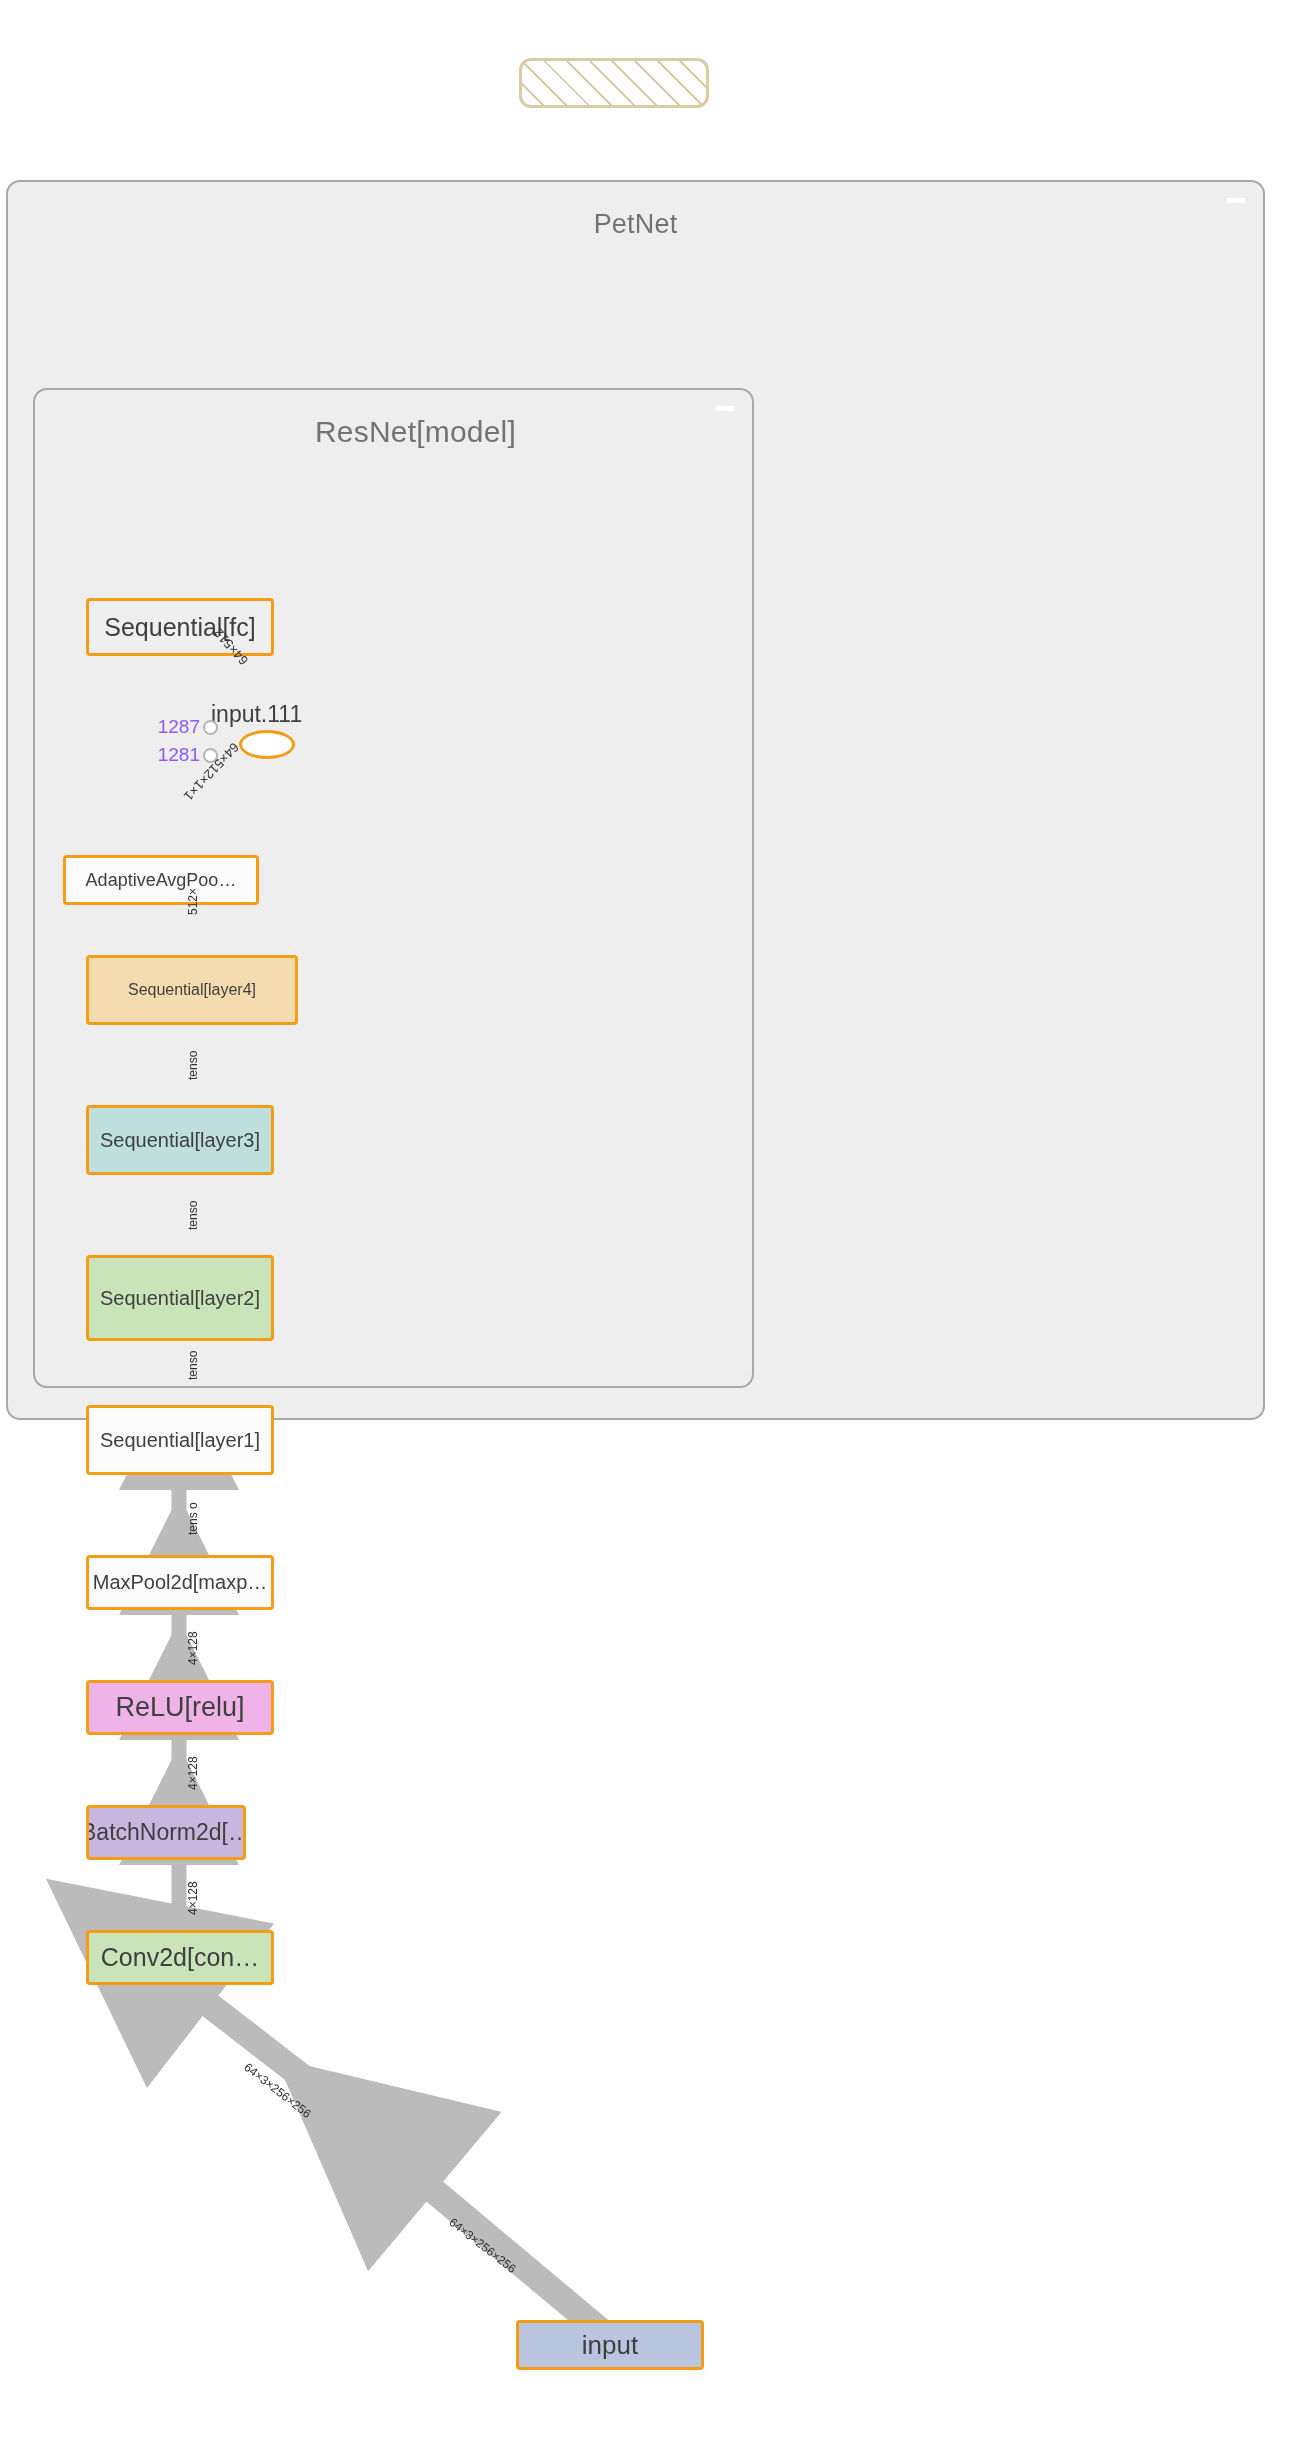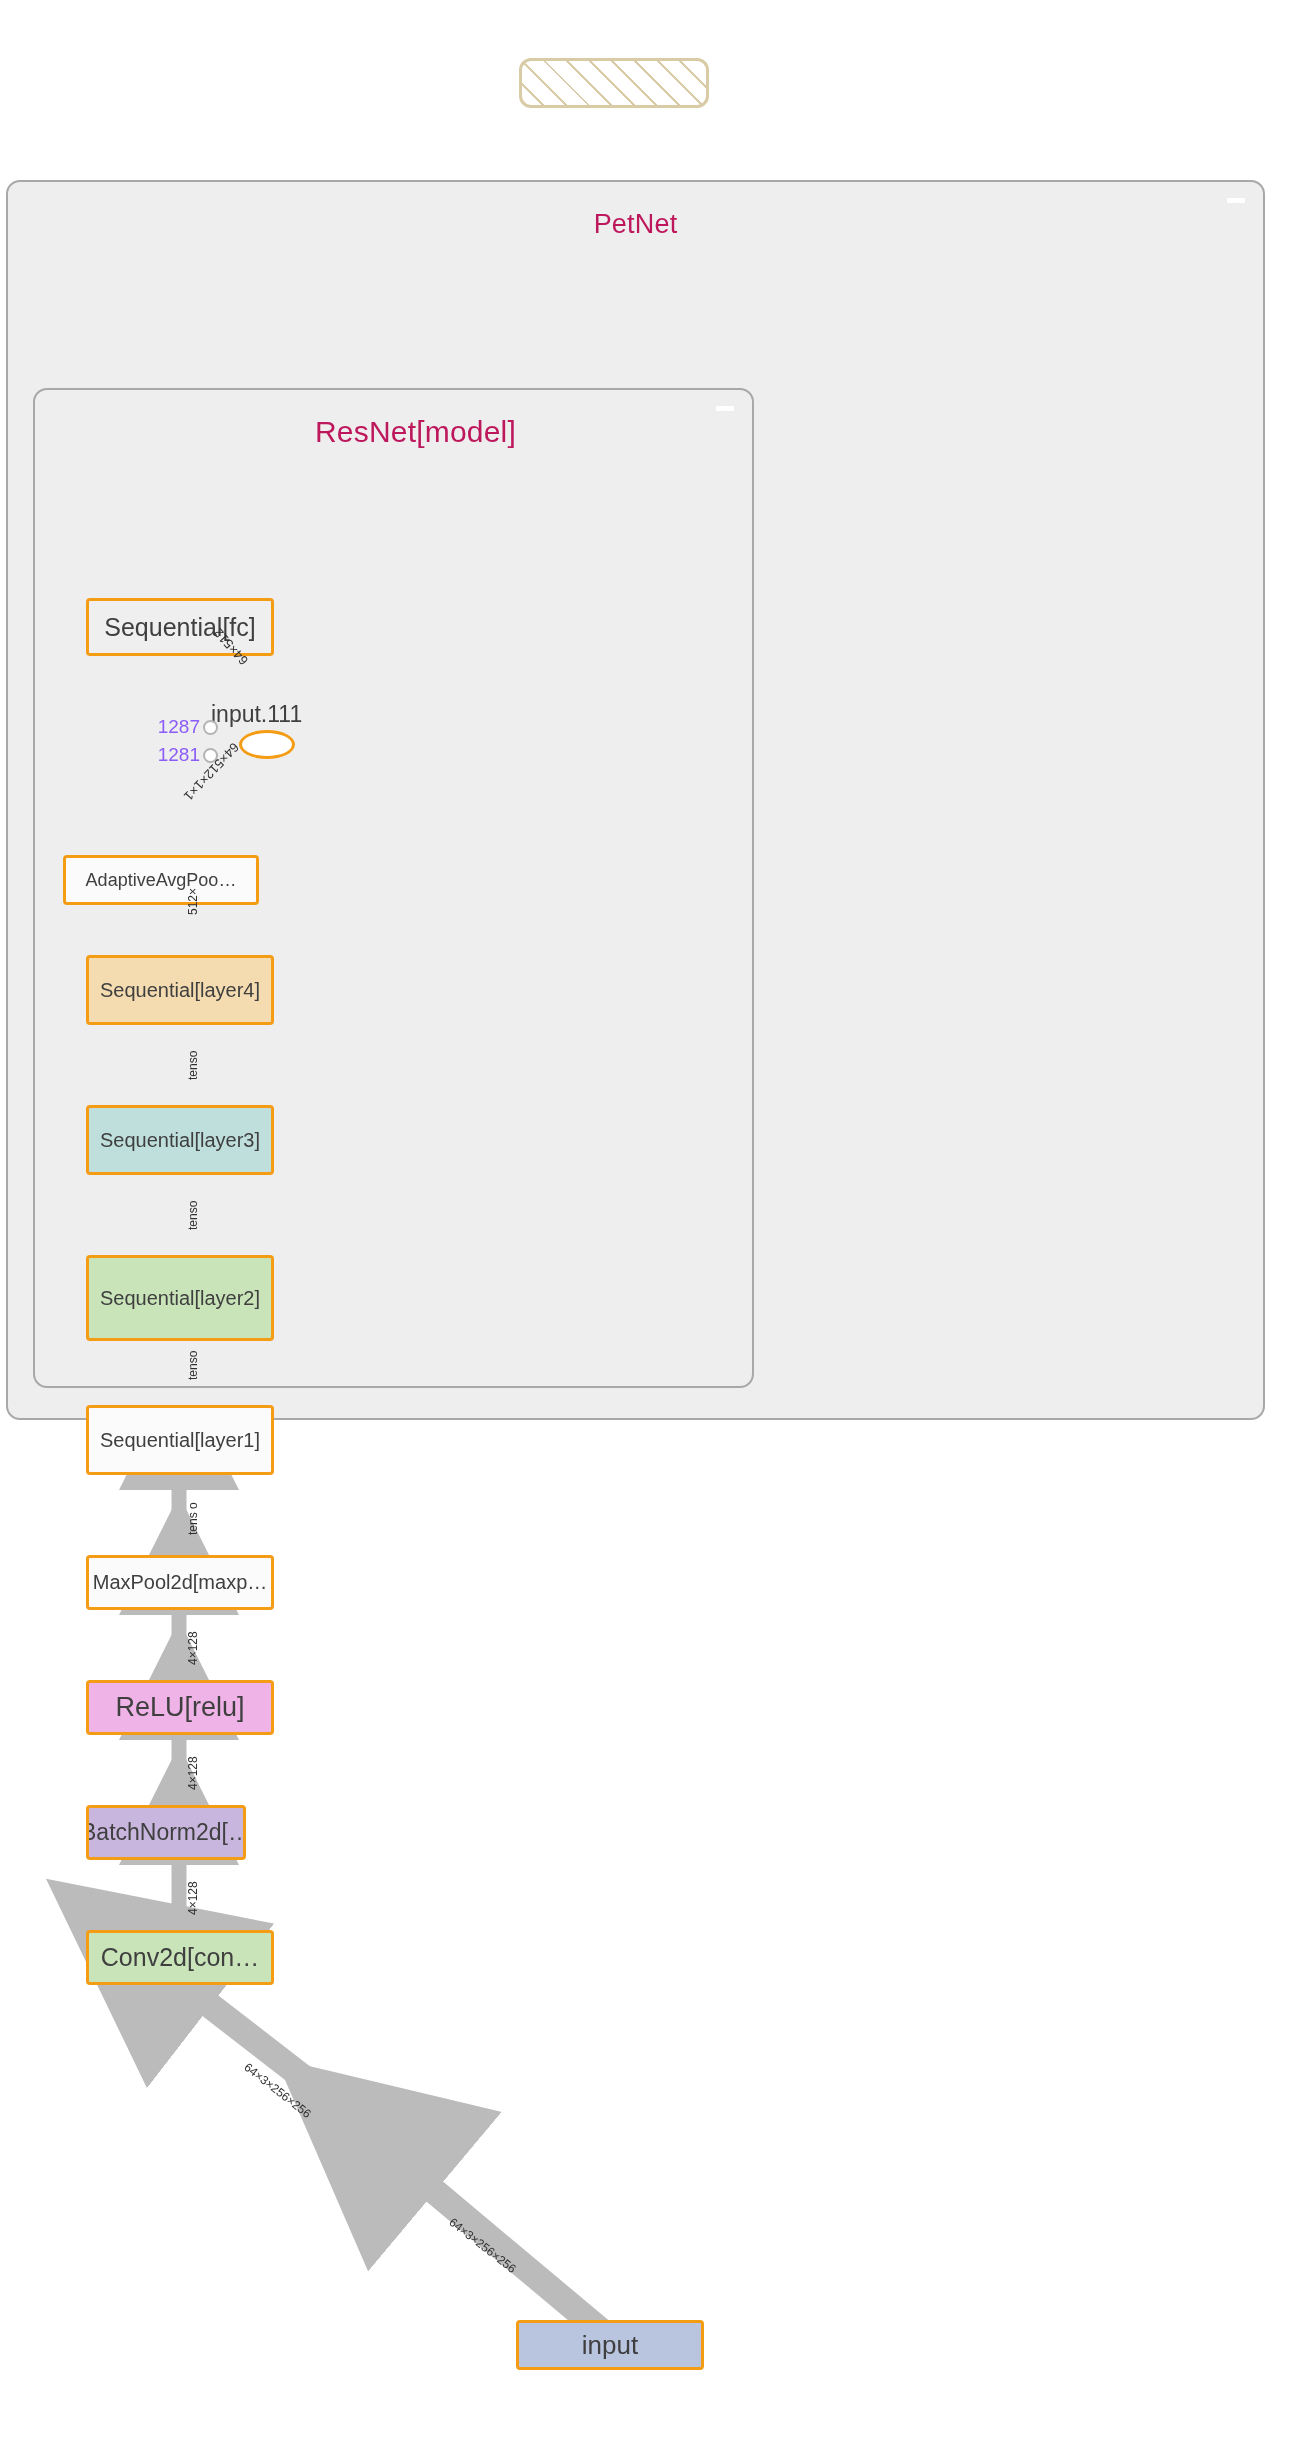--- a/index.html
+++ b/index.html
@@ -20,21 +20,21 @@
     position: absolute;
     background: #eeeeee;
     border: 2px solid #a8a8a8;
     border-radius: 14px;
     box-sizing: border-box;
   }
   .container-title {
     position: absolute;
     left: 0; right: 0;
     text-align: center;
-    color: #be185d;
+    color: #737373;
     font-weight: 400;
     letter-spacing: .2px;
     white-space: nowrap;
   }
   .collapse-btn {
     position: absolute;
     width: 18px; height: 5px;
     background: #ffffff;
     border-radius: 1px;
   }
@@ -175,21 +175,21 @@
   <div class="port-label" style="left:140px; top:716px; width:60px; font-size:19px;">1287</div>
   <div class="port-circle" style="left:203px; top:720px;"></div>
 
   <div class="port-label" style="left:140px; top:744px; width:60px; font-size:19px;">1281</div>
   <div class="port-circle" style="left:203px; top:748px;"></div>
 
   <div class="node" style="left:63px; top:855px; width:196px; height:50px; background:#fbfbfb; font-size:18px;">
     <span>AdaptiveAvgPoo…</span>
   </div>
 
-  <div class="node" style="left:86px; top:955px; width:188px; height:70px; background:#f4dcb0; font-size:20px;">
+  <div class="node" style="left:86px; top:955px; width:212px; height:70px; background:#f4dcb0; font-size:16px;">
     <span>Sequential[layer4]</span>
   </div>
 
   <div class="node" style="left:86px; top:1105px; width:188px; height:70px; background:#bfdfdc; font-size:20px;">
     <span>Sequential[layer3]</span>
   </div>
 
   <div class="node" style="left:86px; top:1255px; width:188px; height:86px; background:#c9e4b9; font-size:20px;">
     <span>Sequential[layer2]</span>
   </div>

